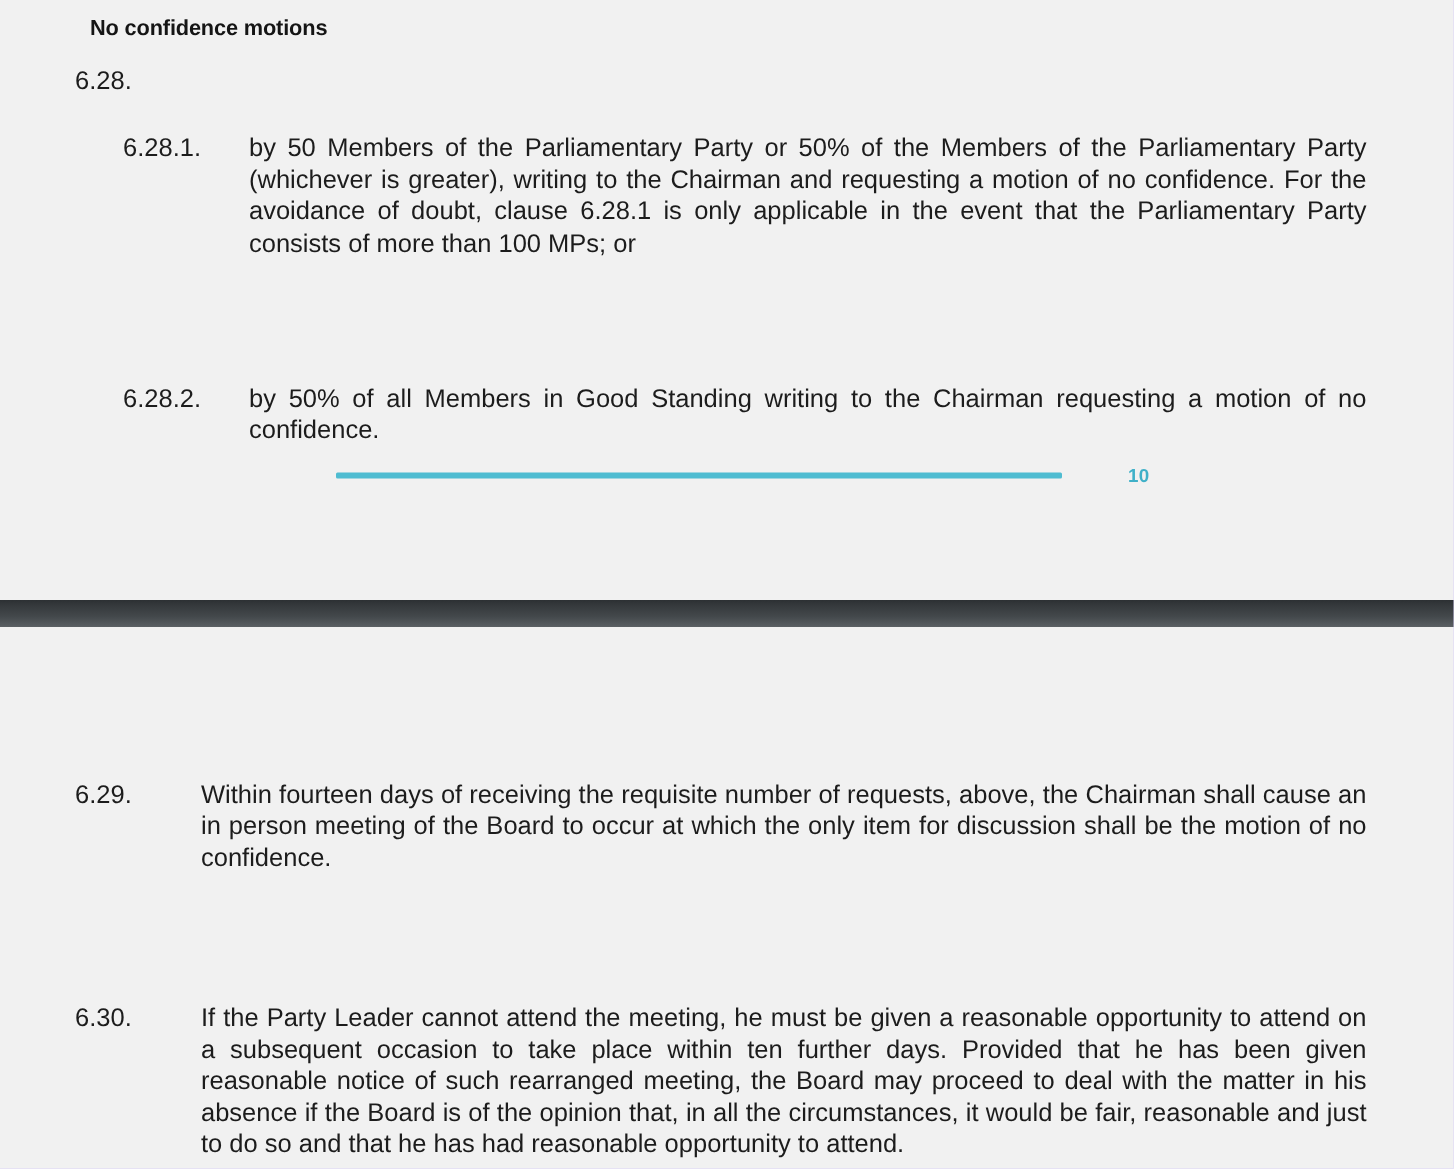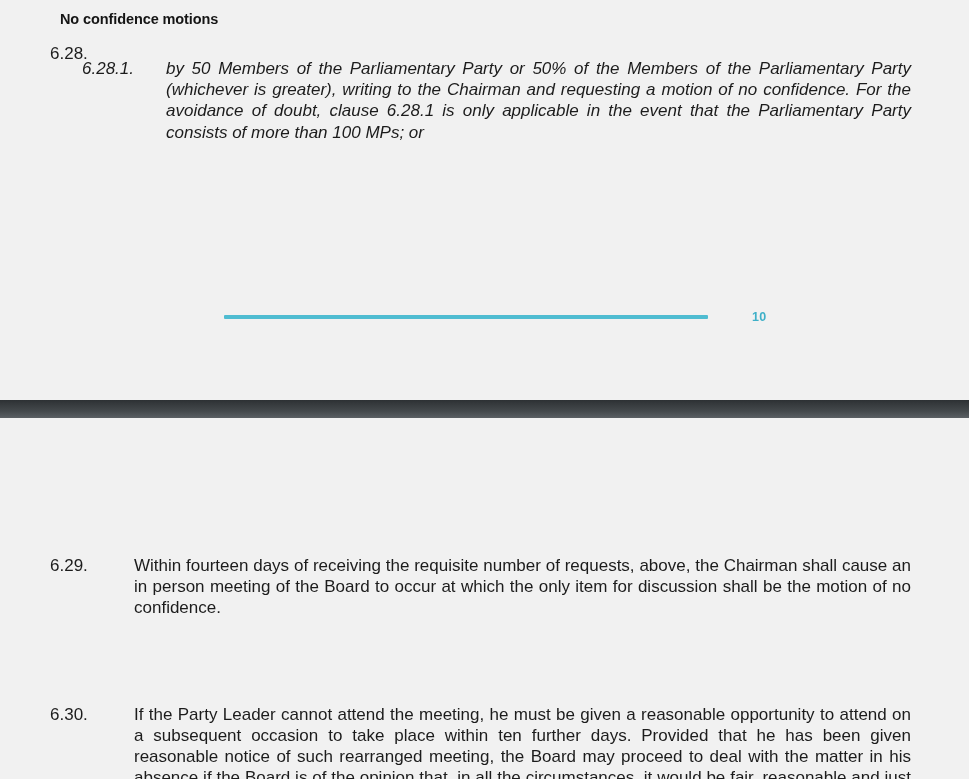--- a/index.html
+++ b/index.html
@@ -145,38 +145,41 @@
 <div class="doc-viewer">
 
   <div class="page page-top">
 
     <div class="section-heading">No confidence motions</div>
 
     <div class="clause-block lvl1 clause" style="top: 43px;">
       <span class="num">6.28.</span>
     </div>
 
-    <div class="clause-block lvl2 clause" style="top: 58px; font-style: italic;">
+    <div class="clause-block lvl2 clause" style="top: 88px;">
       <span class="num">6.28.1.</span><span>by 50 Members of the Parliamentary Party or 50% of the Members of the Parliamentary Party (whichever is greater), writing to the Chairman and requesting a motion of no confidence. For the avoidance of doubt, clause 6.28.1 is only applicable in the event that the Parliamentary Party consists of more than 100 MPs; or</span>
     </div>
 
+    <div class="clause-block lvl2 clause" style="top: 170px;">
+      <span class="num">6.28.2.</span><span>by 50% of all Members in Good Standing writing to the Chairman requesting a motion of no confidence.</span>
+    </div>
 
 
     <div class="page-footer">
       <div class="footer-rule"></div>
       <div class="page-number">10</div>
     </div>
 
   </div>
 
   <div class="page-separator"></div>
 
   <div class="page page-bottom">
 
-    <div class="clause-block lvl1 clause" style="top: 101px; margin-top: 36px;">
+    <div class="clause-block lvl1 clause" style="top: 101px;">
       <span class="num">6.29.</span><span>Within fourteen days of receiving the requisite number of requests, above, the Chairman shall cause an in person meeting of the Board to occur at which the only item for discussion shall be the motion of no confidence.</span>
     </div>
 
     <div class="clause-block lvl1 clause" style="top: 186px;">
       <span class="num">6.30.</span><span>If the Party Leader cannot attend the meeting, he must be given a reasonable opportunity to attend on a subsequent occasion to take place within ten further days. Provided that he has been given reasonable notice of such rearranged meeting, the Board may proceed to deal with the matter in his absence if the Board is of the opinion that, in all the circumstances, it would be fair, reasonable and just to do so and that he has had reasonable opportunity to attend.</span>
     </div>
 
   </div>
 
 </div>

